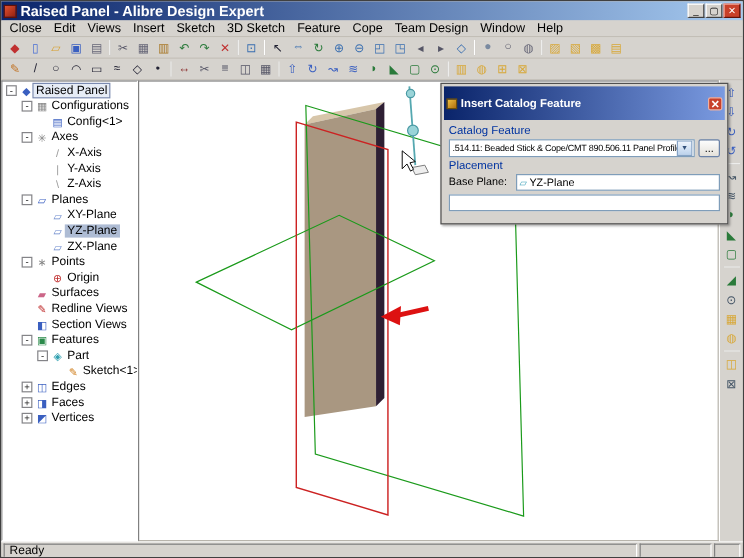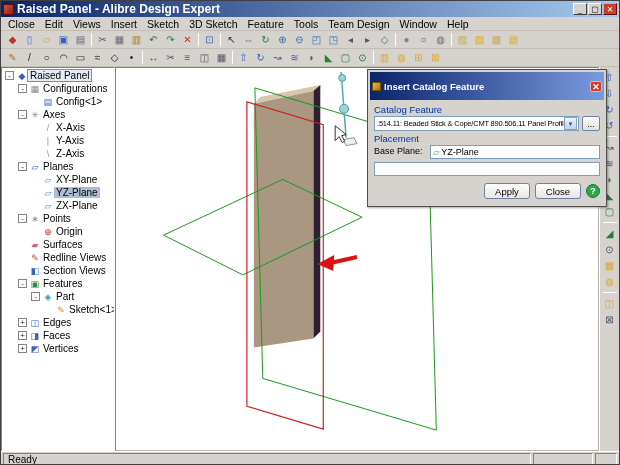--- a/index.html
+++ b/index.html
@@ -109,21 +109,21 @@
   </div>
 
   <div class="menubar">
       <span class="menu-item">Close</span>
       <span class="menu-item">Edit</span>
       <span class="menu-item">Views</span>
       <span class="menu-item">Insert</span>
       <span class="menu-item">Sketch</span>
       <span class="menu-item">3D Sketch</span>
       <span class="menu-item">Feature</span>
-      <span class="menu-item">Tools</span>
+      <span class="menu-item">Cope</span>
       <span class="menu-item">Team Design</span>
       <span class="menu-item">Window</span>
       <span class="menu-item">Help</span>
     </div>
 
   <div class="toolbar">
       <span class="tbtn" style="color: rgb(192, 48, 48);">◆</span>
       <span class="tbtn" style="color: rgb(74, 111, 212);">▯</span>
       <span class="tbtn" style="color: rgb(216, 160, 48);">▱</span>
       <span class="tbtn" style="color: rgb(58, 95, 192);">▣</span>
@@ -371,25 +371,20 @@
               <span>YZ-Plane</span>
             </span>
           </div>
           <div class="field-row">
             <span class="field">
               <span></span>
             </span>
           </div>
         </div>
       </div>
-      <div class="dlg-buttons">
-        <button class="xp-btn">Apply</button>
-        <button class="xp-btn">Close</button>
-        <span class="help-btn">?</span>
-      </div>
     </div>
   </div>
 
   <div class="statusbar">
     <span class="status-panel grow">Ready</span>
     <span class="status-panel w60"></span>
     <span class="status-panel w22"></span>
   </div>
 
 </div>

